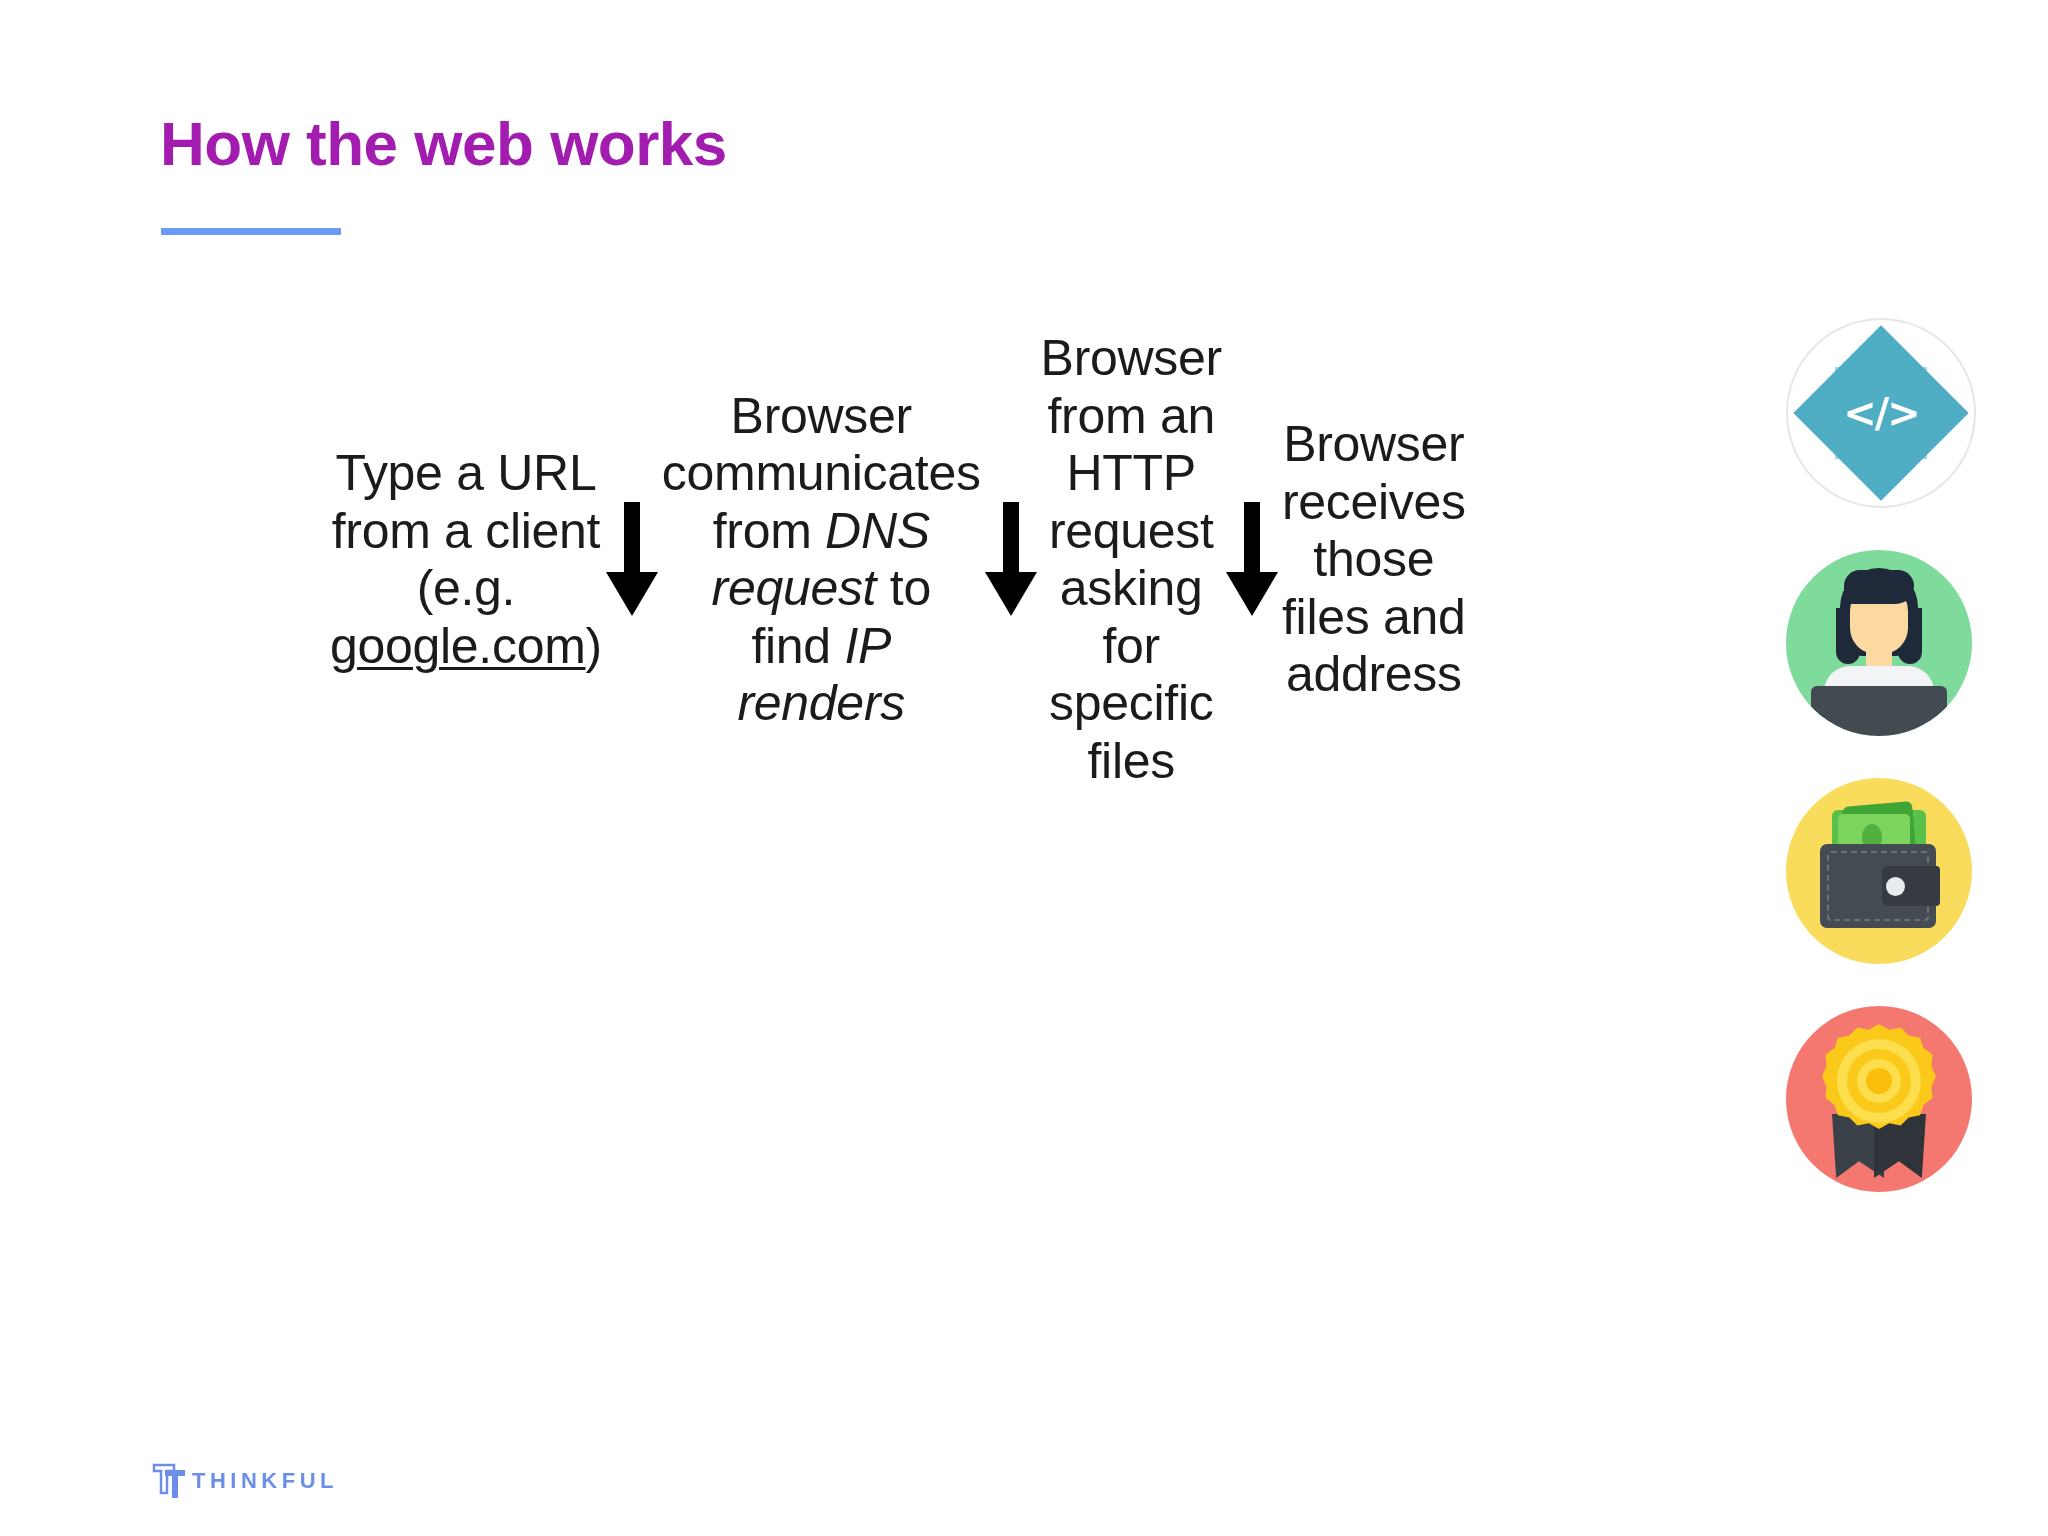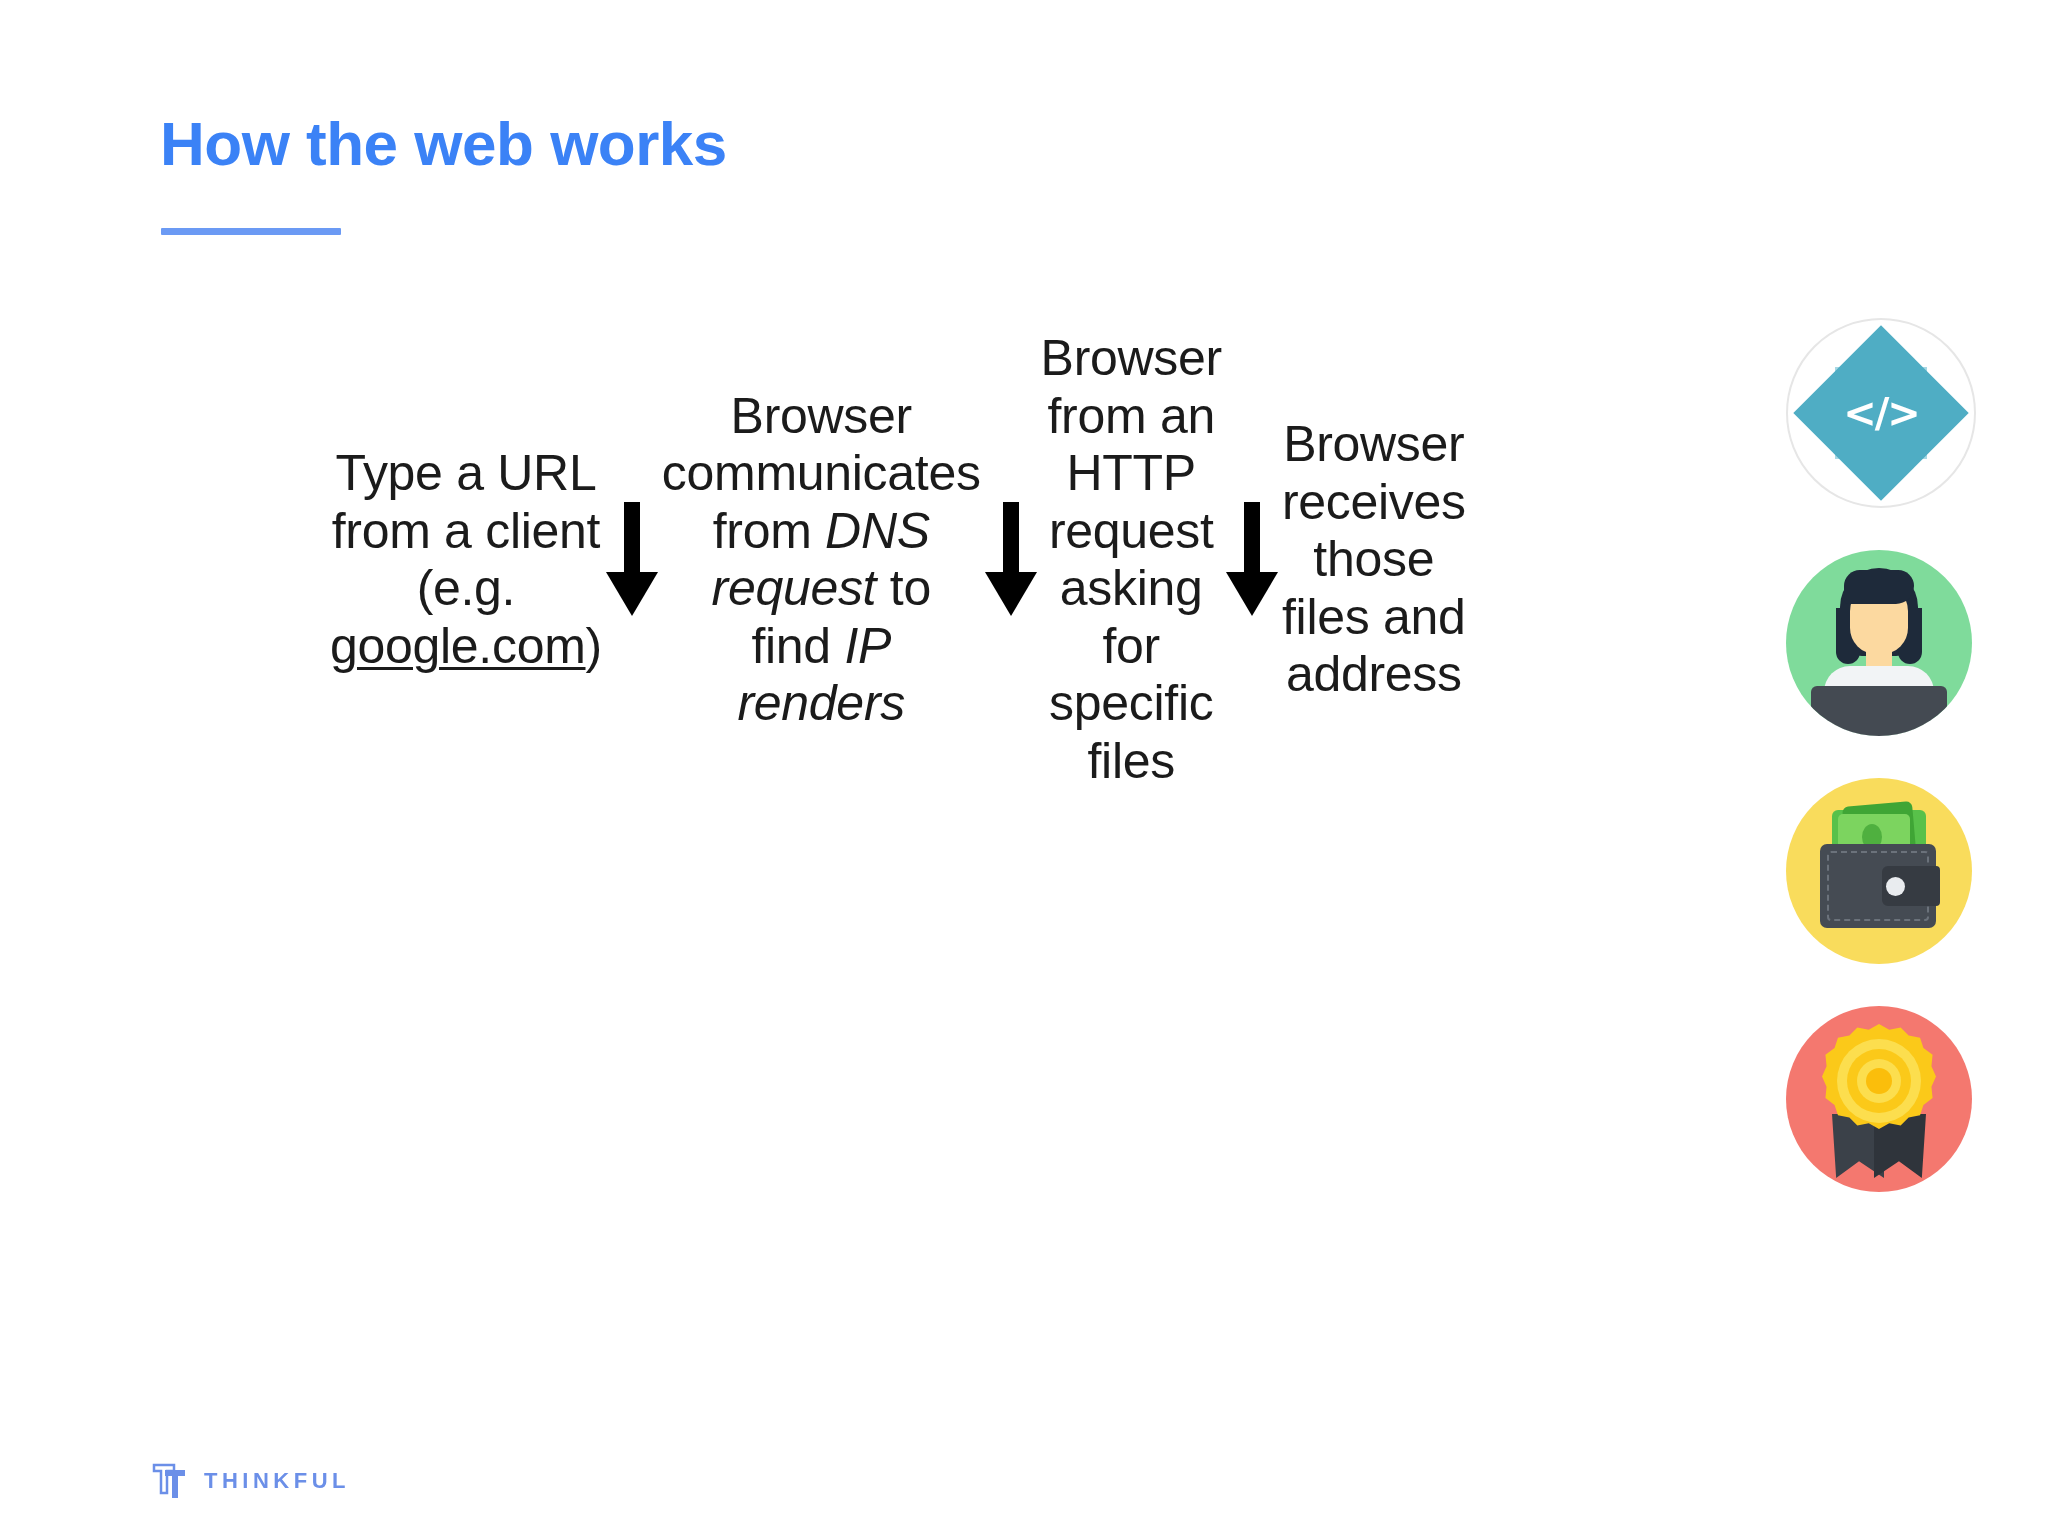--- a/index.html
+++ b/index.html
@@ -16,21 +16,21 @@
     -webkit-font-smoothing: antialiased;
   }
 
   
   #slide-title {
     position: absolute;
     left: 160px;
     top: 113px;
     font-size: 62px;
     font-weight: bold;
-    color: #3b82f6;
+    color: #a21caf;
     letter-spacing: -0.5px;
     line-height: 1;
     white-space: nowrap;
   }
   #title-rule {
     position: absolute;
     left: 161px;
     top: 228px;
     width: 180px;
     height: 7px;
@@ -292,21 +292,21 @@
     background: #FBBE0B;
   }
 
   
   #footer-logo {
     position: absolute;
     left: 152px;
     top: 1462px;
     display: flex;
     align-items: center;
-    gap: 16px;
+    gap: 4px;
   }
   #logo-mark { display: block; }
   #logo-word {
     font-size: 22px;
     font-weight: bold;
     letter-spacing: 4.5px;
     color: #6B8FE8;
   }
 </style>
 </head>

